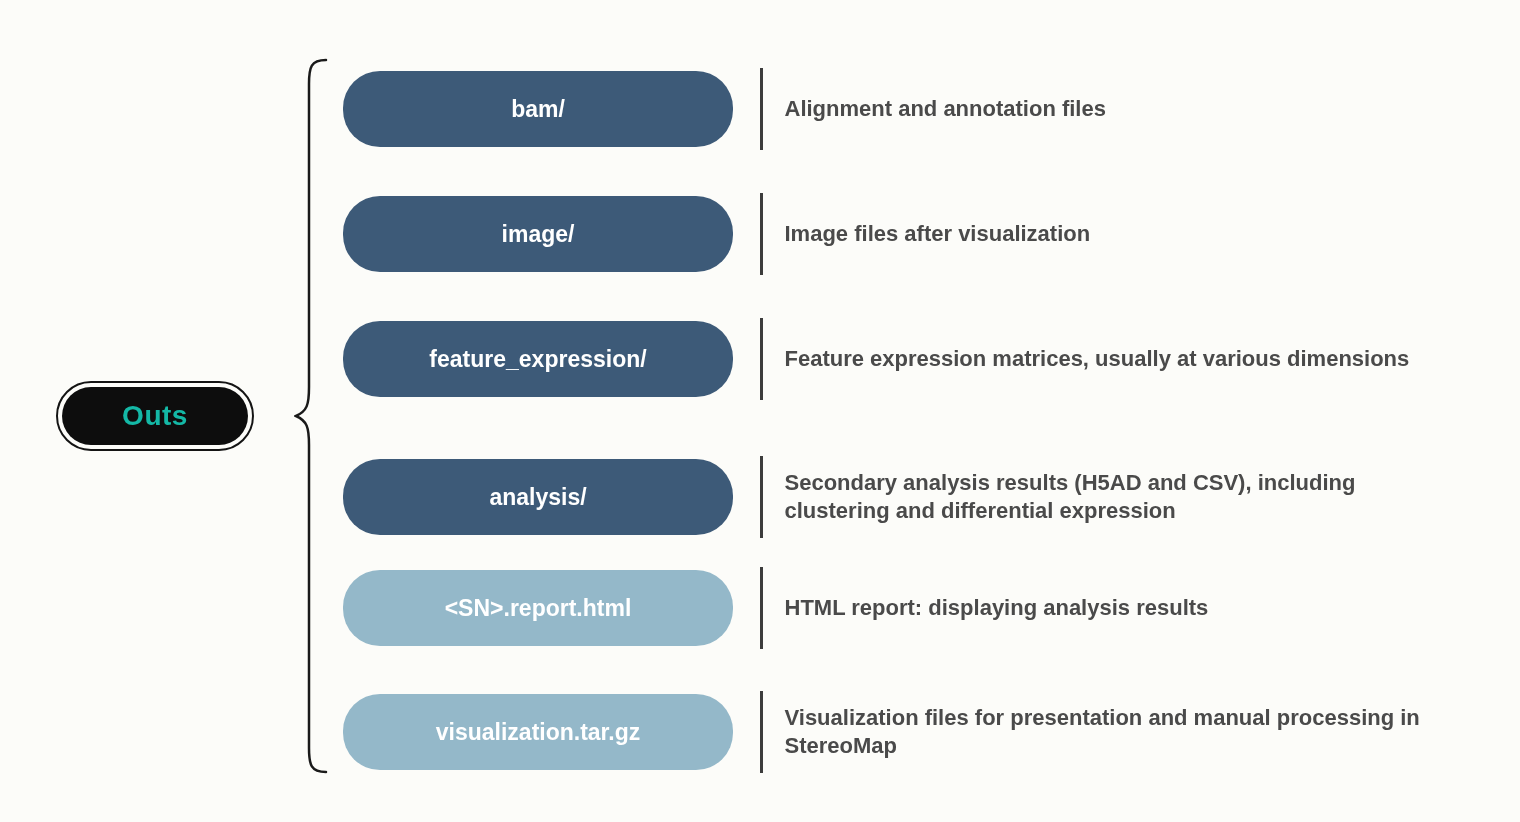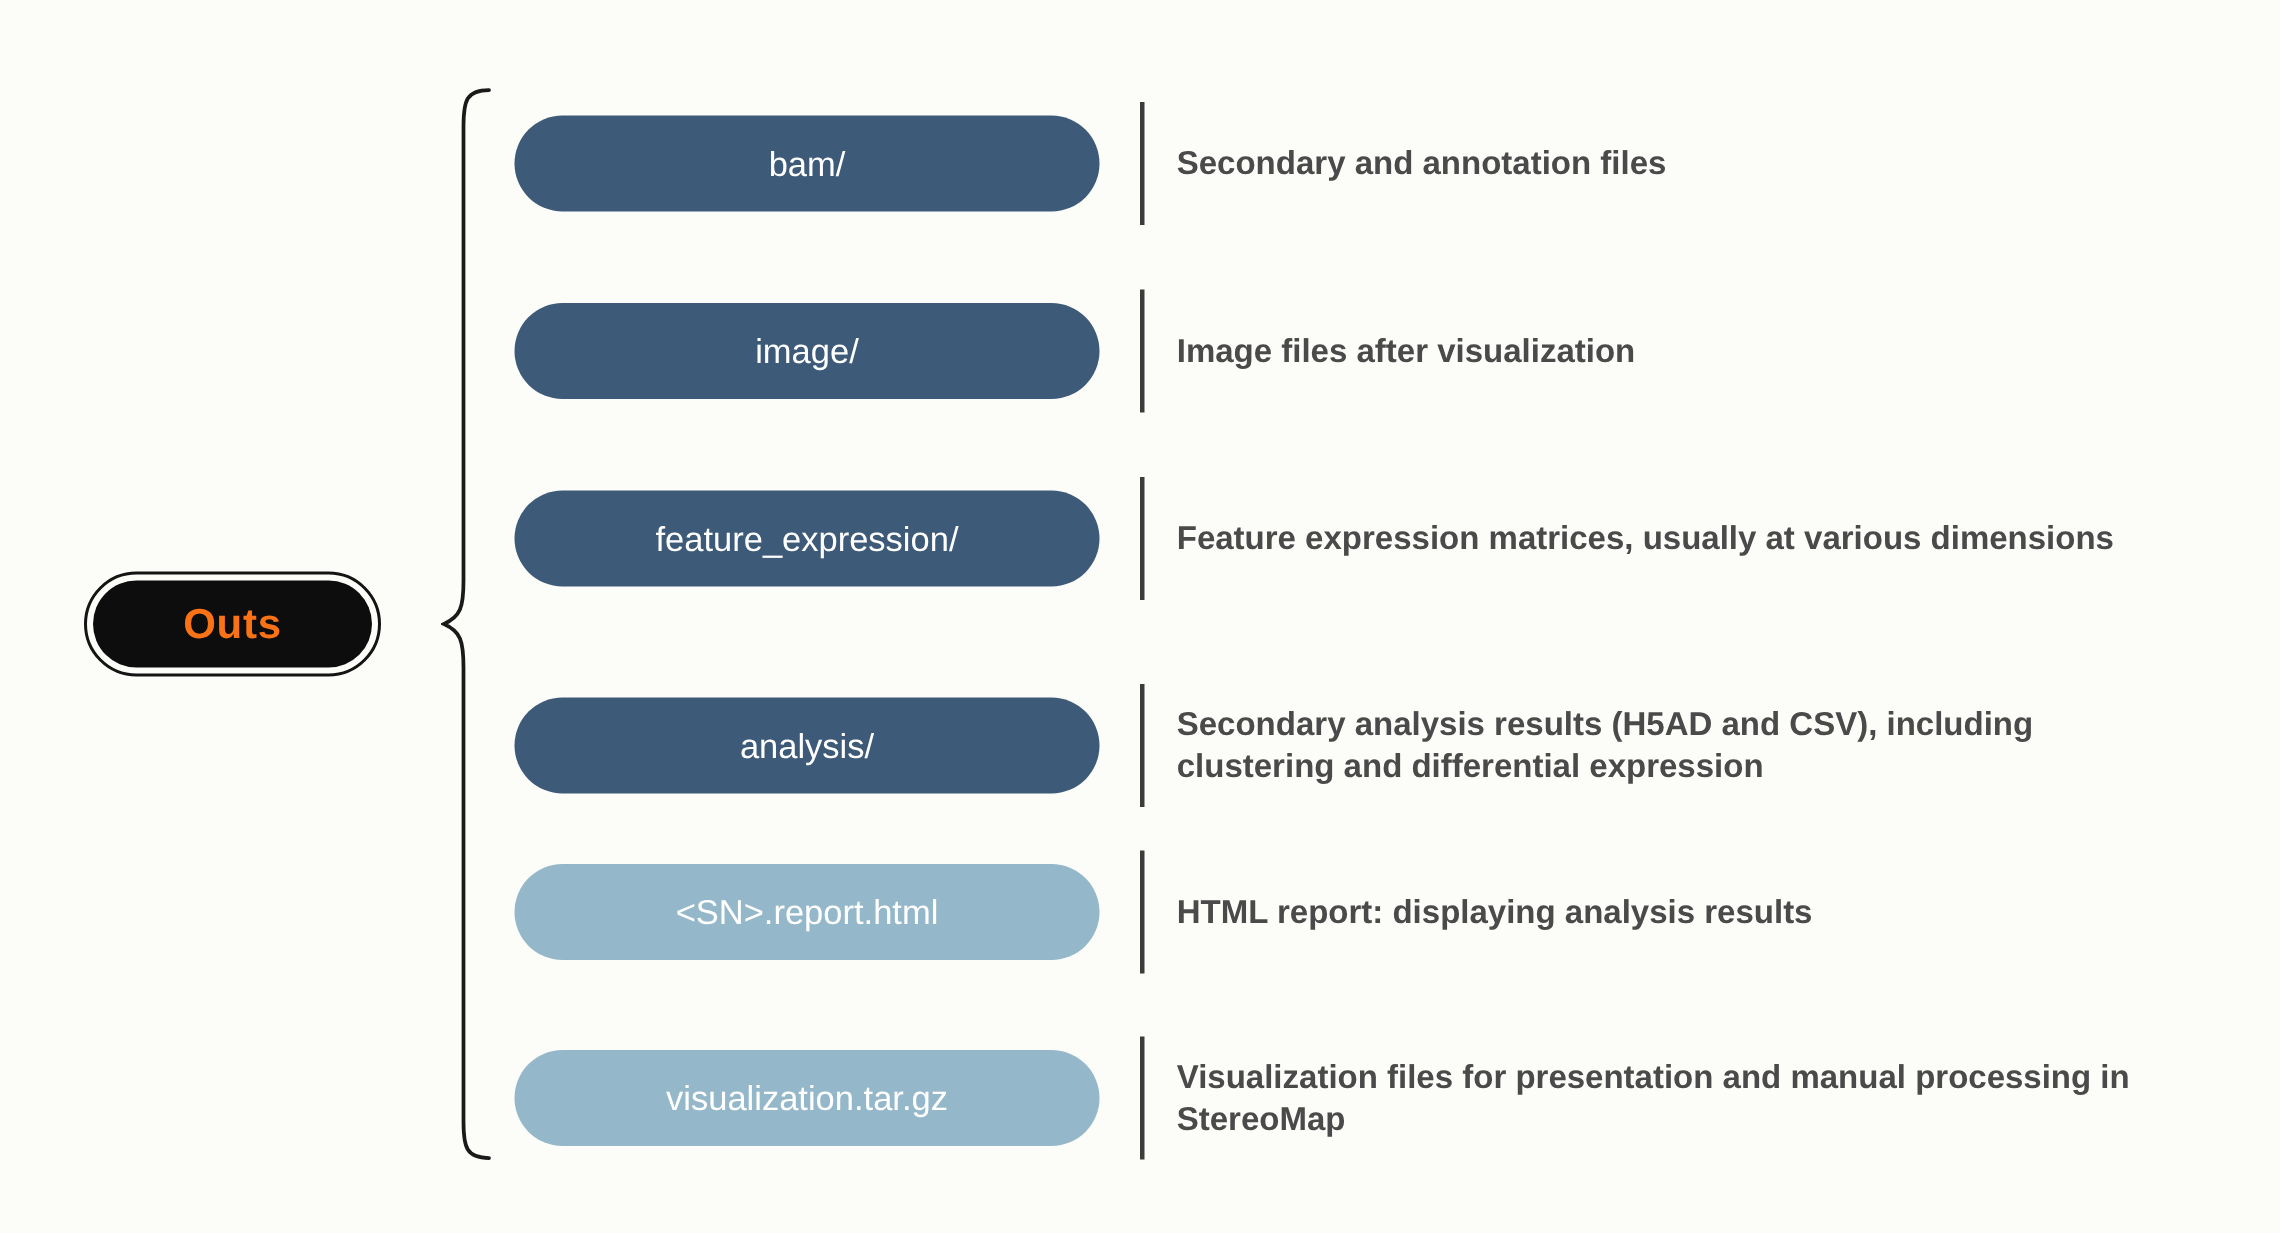--- a/index.html
+++ b/index.html
@@ -27,21 +27,21 @@
     background: #fcfcf9;
   }
   .root-node-inner {
     width: 186px;
     height: 58px;
     background: #0d0d0d;
     border-radius: 32px;
     display: flex;
     align-items: center;
     justify-content: center;
-    color: #f97316;
+    color: #14b8a6;
     font-size: 28px;
     font-weight: 700;
     letter-spacing: 0.5px;
   }
 
   
   .brace {
     position: absolute;
     left: 294px;
     top: 58px;
@@ -51,28 +51,28 @@
 
   
   .row {
     position: absolute;
     left: 343px;
     display: flex;
     align-items: center;
   }
   .pill {
     width: 390px;
-    height: 64px;
+    height: 76px;
     border-radius: 37px;
     display: flex;
     align-items: center;
     justify-content: center;
     color: #ffffff;
     font-size: 23px;
-    font-weight: 400;
+    font-weight: 700;
     flex: 0 0 auto;
   }
   .pill.dark  { background: #3d5a78; }
   .pill.light { background: #94b8c9; }
   .divider {
     width: 2.5px;
     height: 82px;
     background: #3c3c3c;
     margin-left: 27px;
     flex: 0 0 auto;
@@ -102,21 +102,21 @@
     <div class="root-node-inner">Outs</div>
   </div>
 
   <svg class="brace" viewBox="0 0 38 716">
     <path d="M 32 2 C 17 2 15 9 15 26 L 15 329 C 15 347 13 353 2 358 C 13 363 15 369 15 387 L 15 690 C 15 707 17 714 32 714" fill="none" stroke="#1a1a1a" stroke-width="2.5" stroke-linecap="round"></path>
   </svg>
 
   <div class="row row-0">
     <div class="pill dark">bam/</div>
     <div class="divider"></div>
-    <div class="desc">Secondary and annotation files</div>
+    <div class="desc">Alignment and annotation files</div>
   </div>
 
   <div class="row row-1">
     <div class="pill dark">image/</div>
     <div class="divider"></div>
     <div class="desc">Image files after visualization</div>
   </div>
 
   <div class="row row-2">
     <div class="pill dark">feature_expression/</div>

